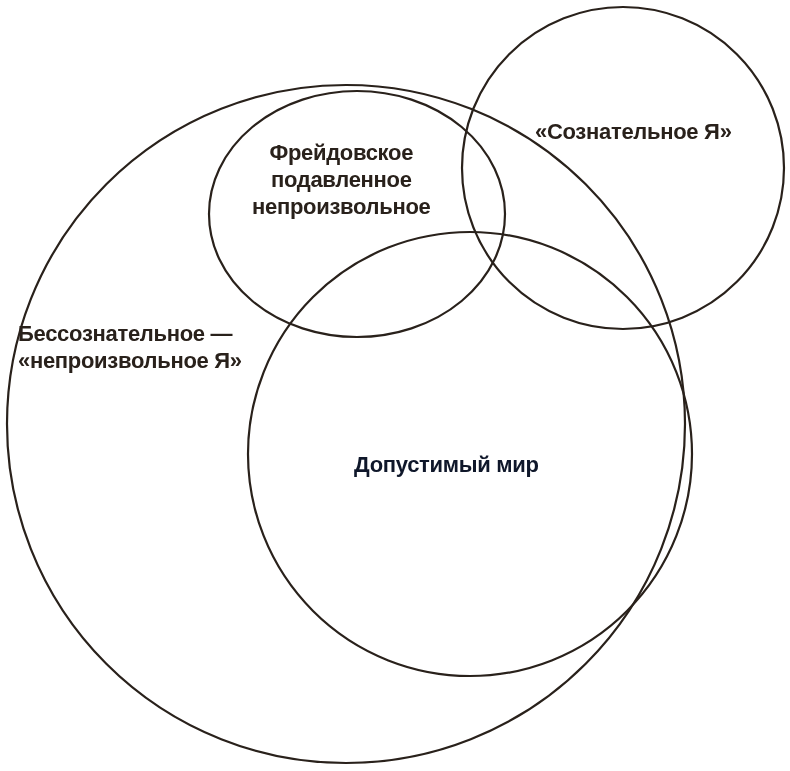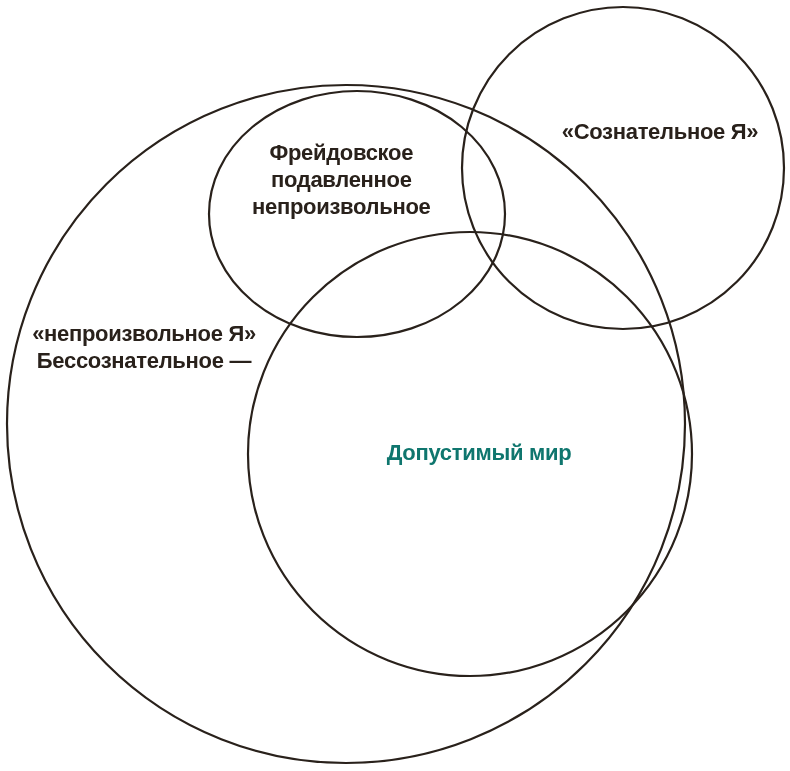--- a/index.html
+++ b/index.html
@@ -22,21 +22,21 @@
     stroke-width: 2.2px;
   }
   .label {
     position: absolute;
     font-weight: bold;
     font-size: 22px;
     line-height: 27px;
     letter-spacing: -0.3px;
     white-space: nowrap;
   }
-  .label.centered { text-align: center; }
+  .label.centered { text-align: left; }
   #label-conscious   { left: 535px; top: 118px; width: 250px; }
   #label-freud       { left: 252px; top: 139px; text-align: center; }
   #label-unconscious { left: 18px;  top: 320px; width: 252px; }
   #label-permissible { left: 354px; top: 439px; width: 250px; }
 </style>
 </head>
 <body style="background: rgb(255, 255, 255);">
 
 <div class="stage">
 
@@ -51,21 +51,21 @@
     <div>Фрейдовское</div>
     <div>подавленное</div>
     <div>непроизвольное</div>
   </div>
 
   <div class="label centered" id="label-conscious" style="color: rgb(41, 33, 27);">
     <div>«Сознательное Я»</div>
   </div>
 
   <div class="label centered" id="label-unconscious" style="color: rgb(41, 33, 27);">
+    <div>Бессознательное —</div>
     <div>«непроизвольное Я»</div>
-    <div>Бессознательное —</div>
   </div>
 
-  <div class="label centered" id="label-permissible" style="color: #0f766e;">
+  <div class="label centered" id="label-permissible" style="color: #0f172a; margin-top: 12px;">
     <div>Допустимый мир</div>
   </div>
 
 </div>
 
 </body></html>

